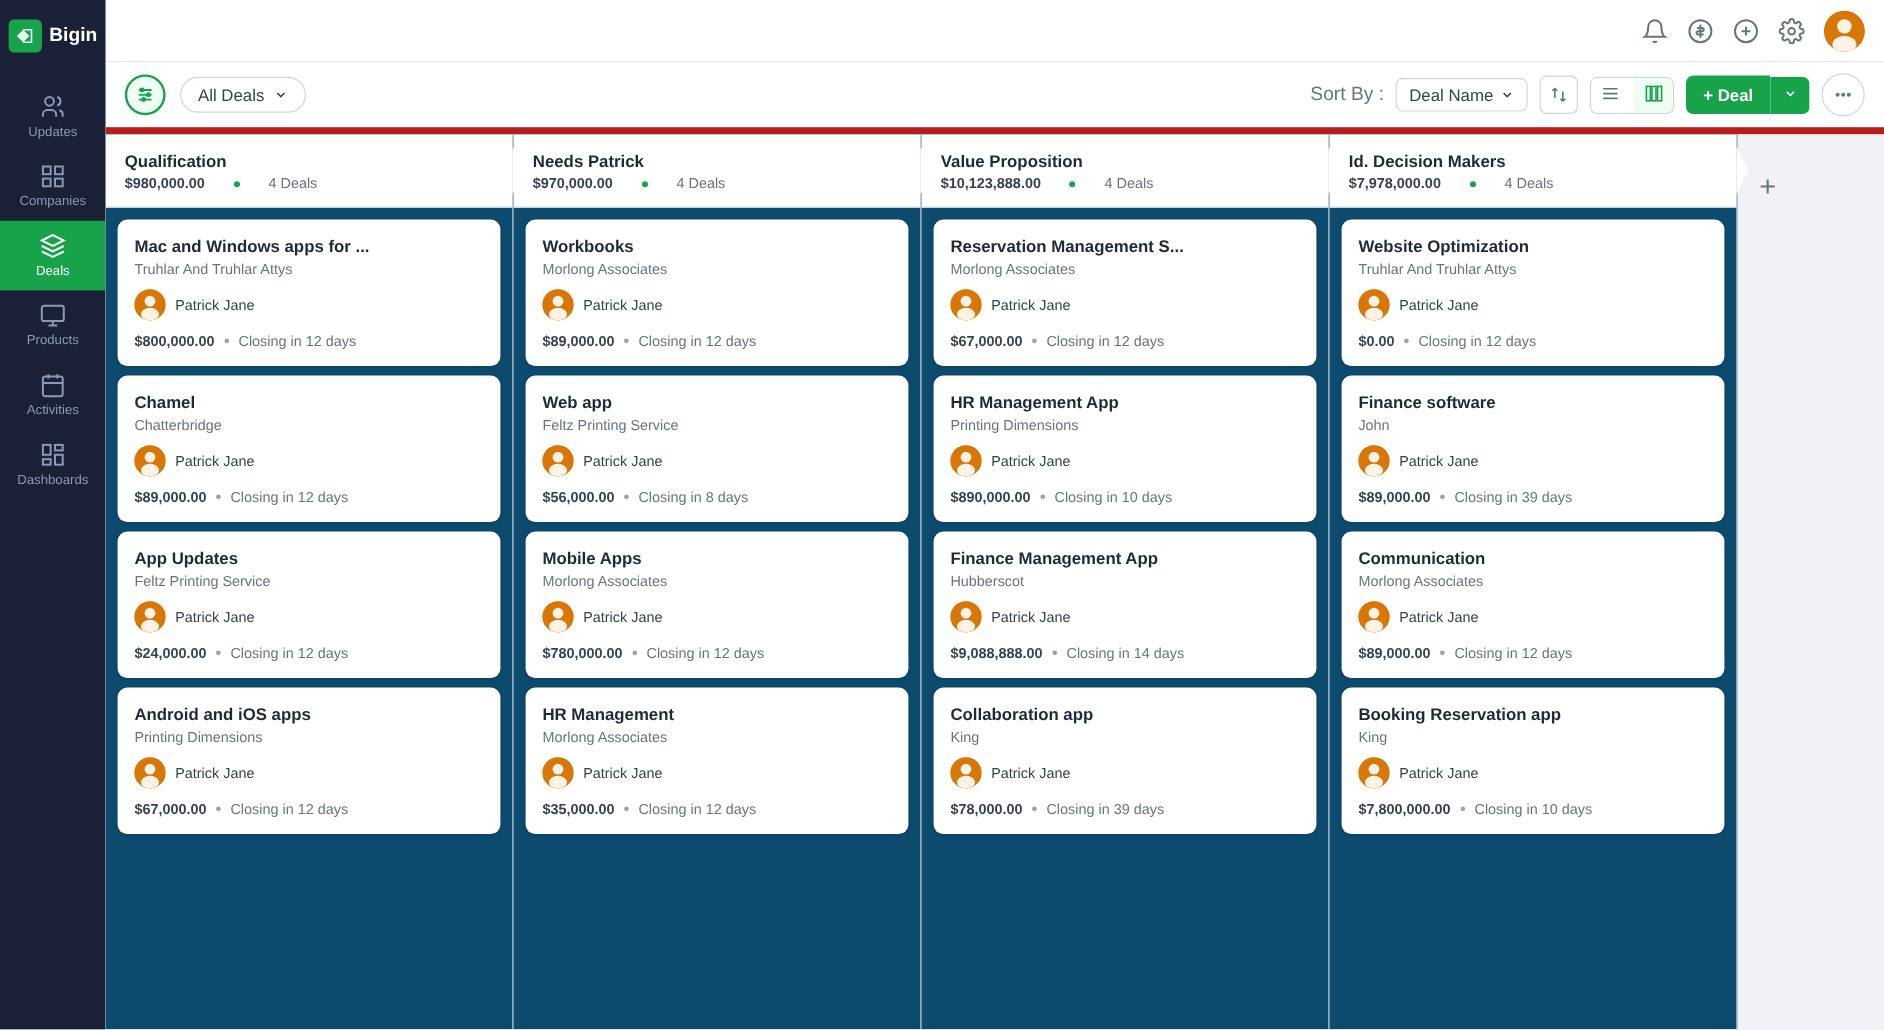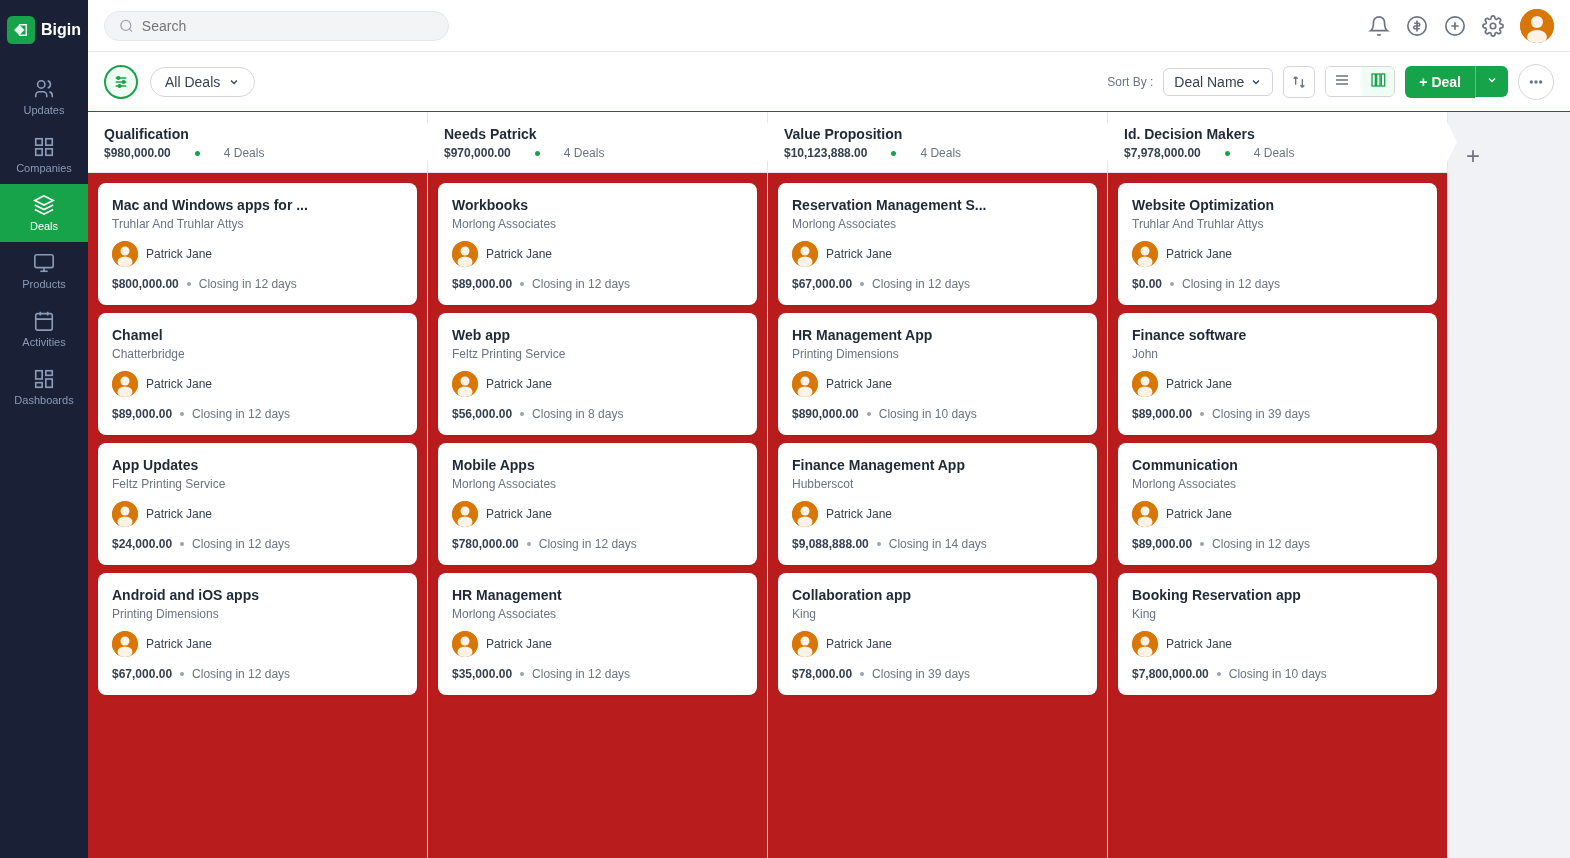--- a/index.html
+++ b/index.html
@@ -108,21 +108,21 @@
     }
 
     
     .toolbar {
       background: #fff;
       height: 60px;
       display: flex;
       align-items: center;
       padding: 0 16px;
       gap: 12px;
-      border-bottom: 1px solid #b91c1c;
+      border-bottom: 6px solid #b91c1c;
       flex-shrink: 0;
     }
     .filter-btn {
       width: 34px;
       height: 34px;
       border-radius: 50%;
       border: 2px solid #16a34a;
       background: #f0fdf4;
       display: flex;
       align-items: center;
@@ -142,21 +142,21 @@
       font-size: 14px;
       color: #374151;
       font-weight: 500;
     }
     .sort-area {
       margin-left: auto;
       display: flex;
       align-items: center;
       gap: 10px;
     }
-    .sort-label { font-size: 12px; color: #6b7280; }
+    .sort-label { font-size: 16px; color: #6b7280; }
     .sort-dropdown {
       display: flex;
       align-items: center;
       gap: 6px;
       border: 1.5px solid #d1d5db;
       border-radius: 6px;
       padding: 5px 10px;
       cursor: pointer;
       font-size: 14px;
       color: #374151;
@@ -220,21 +220,21 @@
       overflow-x: auto;
       overflow-y: hidden;
       padding: 0;
       background: #f0f2f5;
     }
     .column {
       min-width: 340px;
       max-width: 340px;
       display: flex;
       flex-direction: column;
-      background: #b91c1c;
+      background: #0c4a6e;
       border-right: 1px solid #e5e7eb;
     }
     .column-header {
       padding: 14px 16px 12px;
       background: #fff;
       border-bottom: 1px solid #e5e7eb;
       position: relative;
     }
     .column-header::after {
       content: '';
@@ -370,27 +370,20 @@
       <rect x="14" y="12" width="7" height="9"></rect>
         <rect x="3" y="16" width="7" height="5"></rect>
     </svg>
     <span>Dashboards</span>
   </div>
 </nav>
 
 <div class="main">
 
   <header class="topbar">
-    <div class="search-box">
-      <svg width="16" height="16" viewBox="0 0 24 24" fill="none" stroke="#9ca3af" stroke-width="2">
-        <circle cx="11" cy="11" r="8"></circle>
-          <path d="M21 21l-4.35-4.35"></path>
-      </svg>
-      <input type="text" placeholder="Search" style="">
-    </div>
     <div class="topbar-actions">
       <svg class="topbar-icon" viewBox="0 0 24 24" fill="none" stroke="currentColor" stroke-width="1.8">
         <path d="M18 8A6 6 0 0 0 6 8c0 7-3 9-3 9h18s-3-2-3-9"></path>
           <path d="M13.73 21a2 2 0 0 1-3.46 0"></path>
       </svg>
       <svg class="topbar-icon" viewBox="0 0 24 24" fill="none" stroke="currentColor" stroke-width="1.8">
         <circle cx="12" cy="12" r="10"></circle>
           <path d="M12 6v12M9 9h4.5a1.5 1.5 0 0 1 0 3H10a1.5 1.5 0 0 0 0 3H15"></path>
       </svg>
       <svg class="topbar-icon" viewBox="0 0 24 24" fill="none" stroke="currentColor" stroke-width="1.8">

